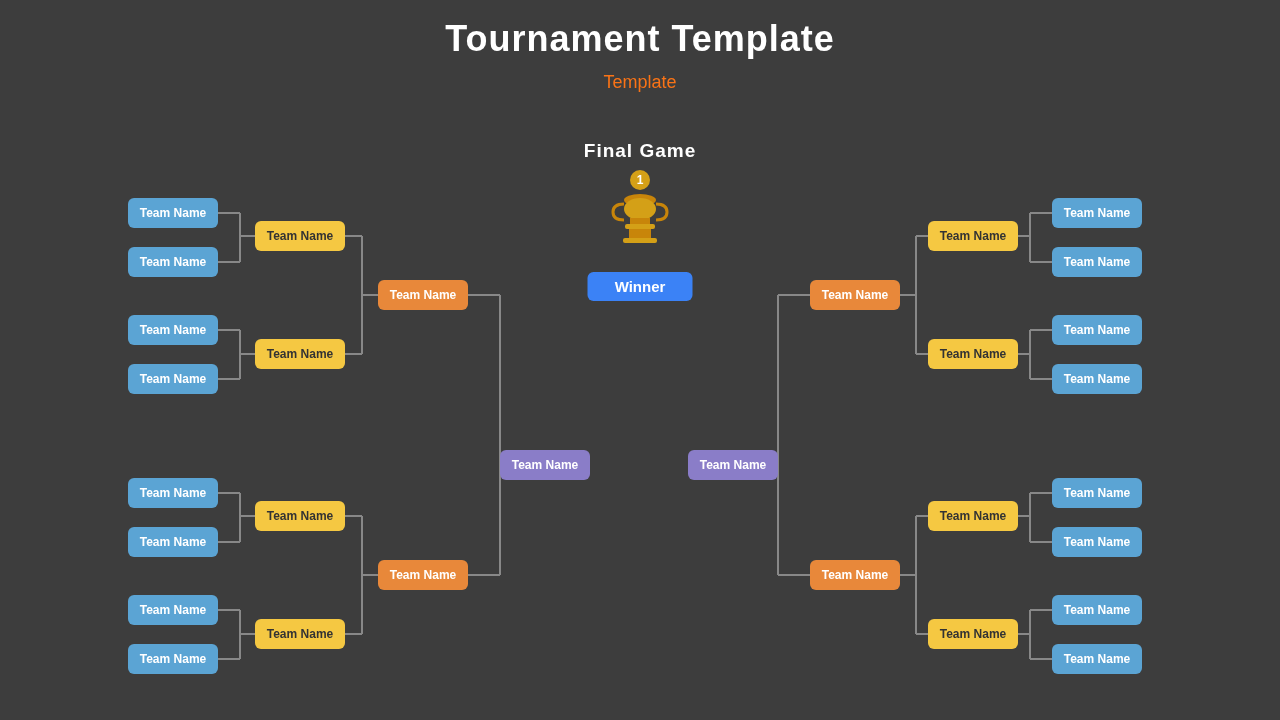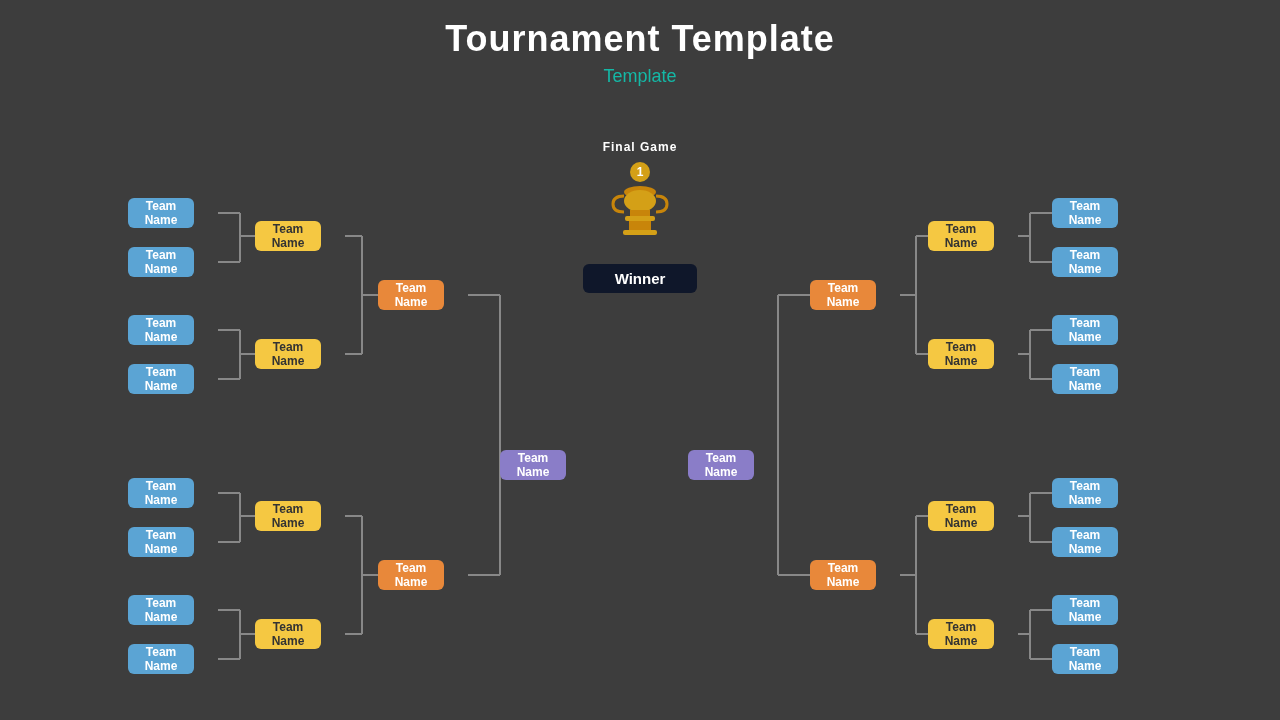--- a/index.html
+++ b/index.html
@@ -15,23 +15,23 @@
       text-align: center;
       padding-top: 18px;
     }
     .main-title {
       color: #fff;
       font-size: 36px;
       font-weight: bold;
       letter-spacing: 1px;
     }
     .sub-title {
-      color: #14b8a6;
+      color: #f97316;
       font-size: 18px;
-      margin-top: 6px;
+      margin-top: 12px;
     }
     .bracket-container {
       position: absolute;
       top: 90px;
       left: 0;
       width: 1280px;
       height: 630px;
     }
 
     
@@ -39,54 +39,54 @@
       position: absolute;
       border-radius: 6px;
       display: flex;
       align-items: center;
       justify-content: center;
       font-size: 12px;
       font-weight: bold;
       text-align: center;
       color: #333;
       padding: 2px 0;
-      width: 66px;
+      width: 90px;
       height: 30px;
     }
 
     
     .lines-svg {
       position: absolute;
       top: 0; left: 0;
       width: 1280px;
       height: 630px;
       pointer-events: none;
     }
     .lines-svg line {
       stroke: #888;
       stroke-width: 2;
     }
     .final-game-label {
       color: #fff;
-      font-size: 12px;
+      font-size: 19px;
       font-weight: bold;
       letter-spacing: 1px;
       margin-bottom: 8px;
     }
     .winner-box {
       position: absolute;
       left: 50%;
       transform: translateX(-50%);
-      background: #0f172a;
+      background: #3b82f6;
       color: #fff;
       font-weight: bold;
       font-size: 15px;
       border-radius: 6px;
       padding: 6px 20px;
-      width: 114px;
+      width: 105px;
       text-align: center;
     }
   </style>
 </head>
 <body>
 
 <div class="title-section">
   <div class="main-title">Tournament Template</div>
   <div class="sub-title">Template</div>
 </div>

